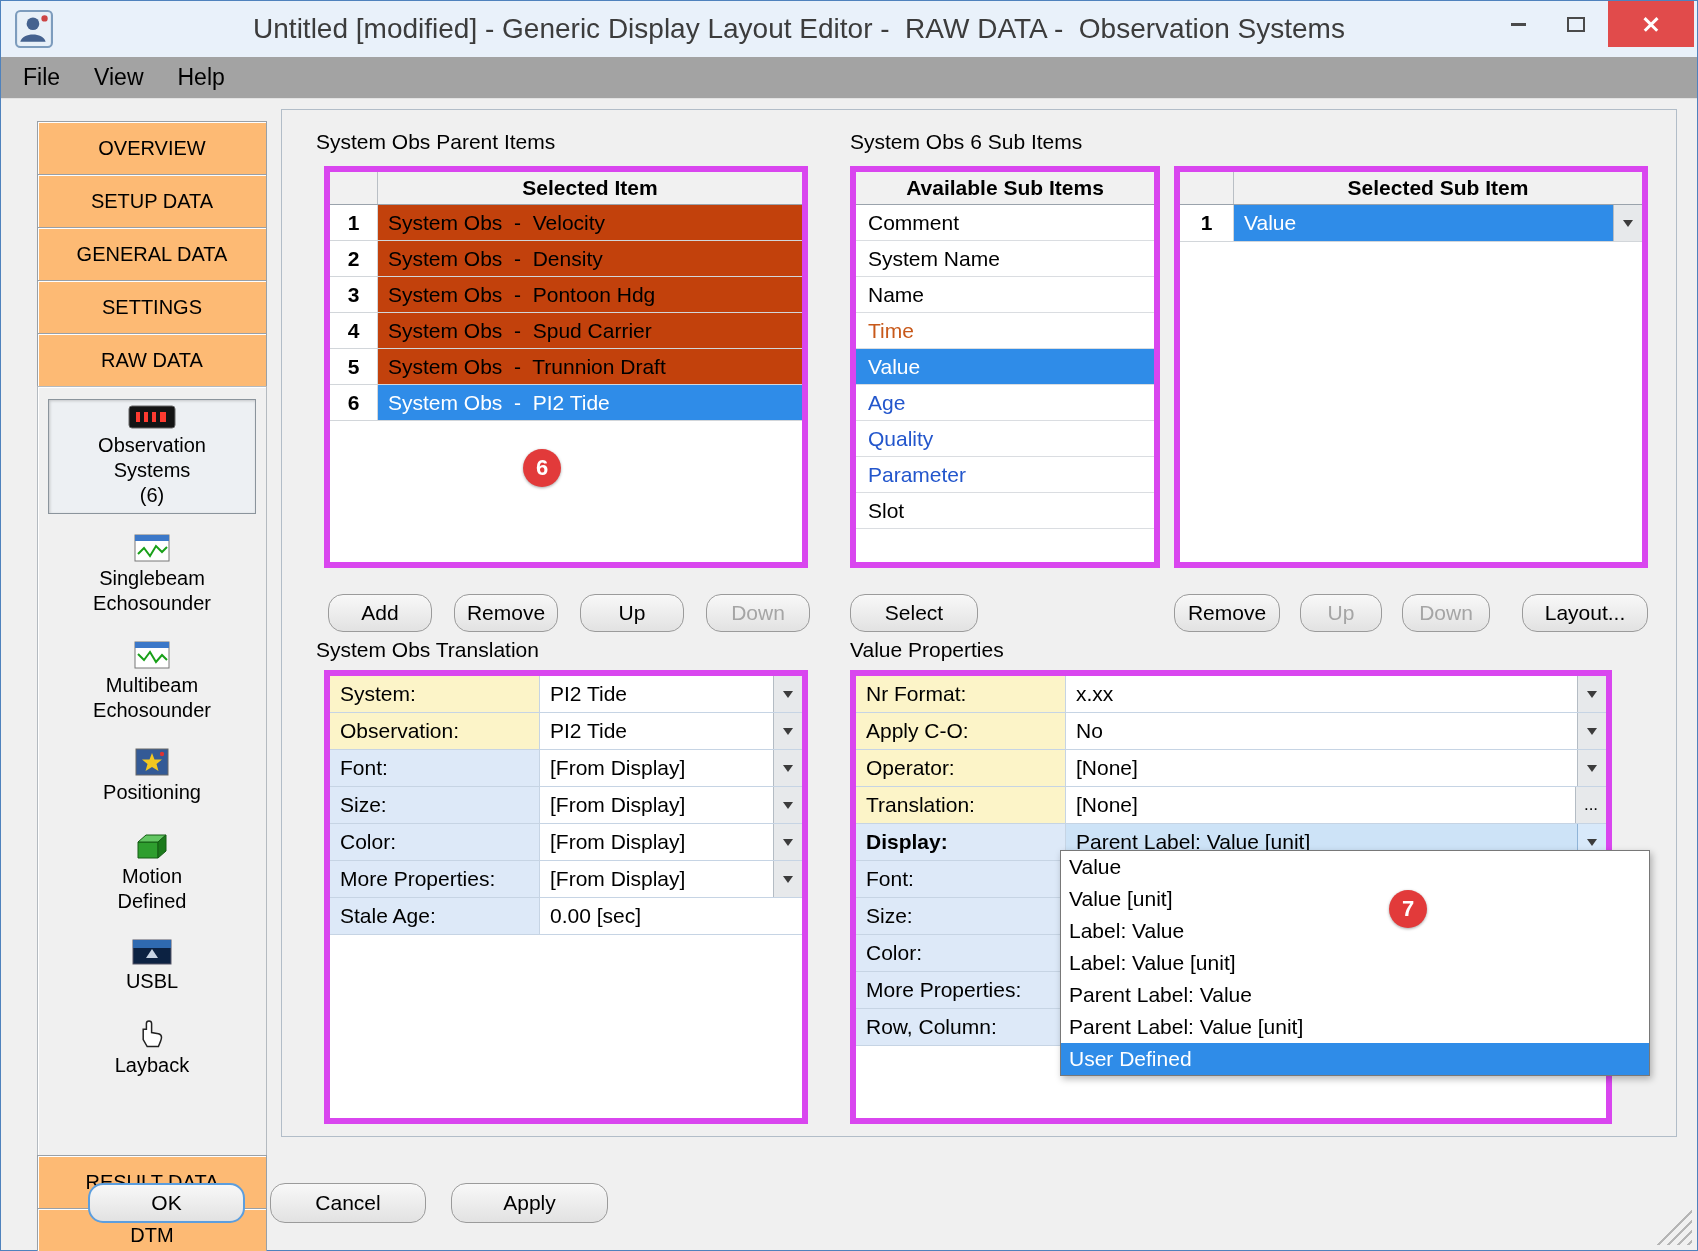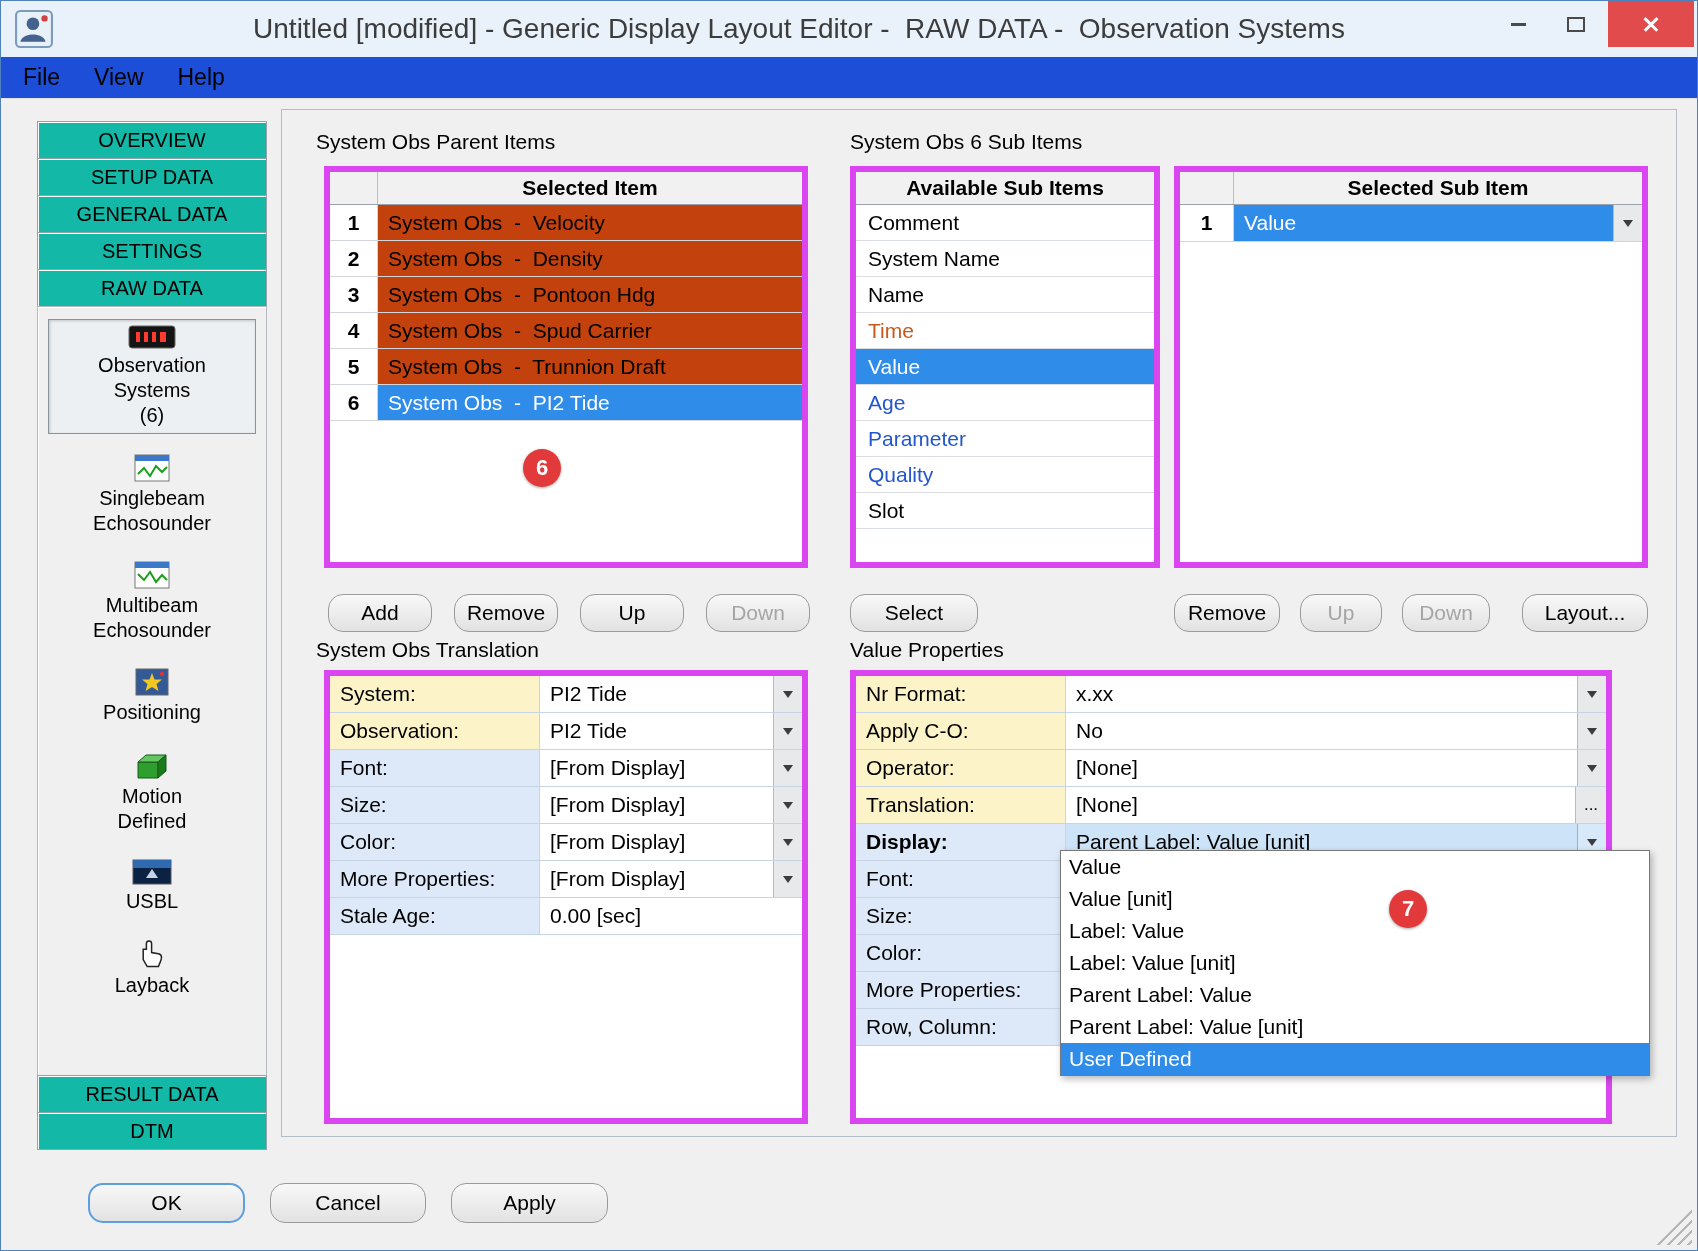--- a/index.html
+++ b/index.html
@@ -15,26 +15,26 @@
   #btn-max{right:93px;width:56px;}
   #btn-close{right:3px;width:86px;background:#e14b4b;}
   .glyph-min{width:15px;height:3px;background:#4a4a4a;}
   .glyph-max{width:14px;height:11px;border:2px solid #4a4a4a;background:transparent;}
   .glyph-x{position:relative;width:20px;height:20px;}
   .glyph-x i{position:absolute;left:1px;top:9px;width:18px;height:2.6px;background:#fff;}
   .glyph-x i:first-child{transform:rotate(45deg);}
   .glyph-x i:last-child{transform:rotate(-45deg);}
 
   
-  .menubar{position:absolute;left:0;top:56px;right:0;height:42px;display:flex;align-items:center;gap:34px;padding-left:22px;font-size:23px;background:#1d4ed8;border-bottom:1px solid #e2e2e2;box-sizing:border-box;}
+  .menubar{position:absolute;left:0;top:56px;right:0;height:42px;display:flex;align-items:center;gap:34px;padding-left:22px;font-size:23px;background:#a3a3a3;border-bottom:1px solid #e2e2e2;box-sizing:border-box;}
   .menu-item{cursor:default;}
 
   
   .sidebar{position:absolute;left:36px;top:120px;width:230px;}
-  .side-btn{height:38px;margin-top:-1px;background:#14b8a6;border:1px solid #99a0a7;box-shadow:inset 1px 1px 0 #ffffff;display:flex;align-items:center;justify-content:center;font-size:20px;box-sizing:border-box;}
+  .side-btn{height:54px;margin-top:-1px;background:#fdba74;border:1px solid #99a0a7;box-shadow:inset 1px 1px 0 #ffffff;display:flex;align-items:center;justify-content:center;font-size:20px;box-sizing:border-box;}
   .side-btn:first-child{margin-top:0;}
   .device-panel{height:770px;margin-top:-1px;border:1px solid #b4bac0;box-shadow:inset 1px 1px 0 #ffffff;box-sizing:border-box;padding-top:12px;background:#f0f0f0;}
   .dev-item{display:flex;flex-direction:column;align-items:center;margin:0 10px 15px;padding:5px 2px;box-sizing:border-box;}
   .dev-item.selected{border:1px solid #8b949c;background:#edf0f3;box-shadow:inset 1px 1px 3px rgba(0,0,0,.18);}
   .dev-label{font-size:20px;line-height:25px;text-align:center;white-space:pre-line;margin-top:4px;}
 
   
   .main-panel{position:absolute;left:280px;top:108px;width:1396px;height:1028px;border:1px solid #b2bdc8;box-sizing:border-box;background:#f0f0f0;}
   .group-label{position:absolute;font-size:21px;}
 
@@ -304,22 +304,22 @@
     <div class="box" style="left:568px;top:56px;width:310px;height:402px;">
       <div class="thead">
         <div class="htitle">Available Sub Items</div>
       </div>
       <div class="arow">Comment</div>
       <div class="arow">System Name</div>
       <div class="arow">Name</div>
       <div class="arow orange">Time</div>
       <div class="arow selected">Value</div>
       <div class="arow blue">Age</div>
+      <div class="arow blue">Quality</div>
       <div class="arow blue">Parameter</div>
-      <div class="arow blue">Quality</div>
       <div class="arow">Slot</div>
     </div>
 
     <div class="btn" style="left:568px;top:484px;width:128px;">Select</div>
 
     <div class="box" style="left:892px;top:56px;width:474px;height:402px;">
       <div class="thead">
         <div class="hnum wide"></div>
         <div class="htitle">Selected Sub Item</div>
       </div>

